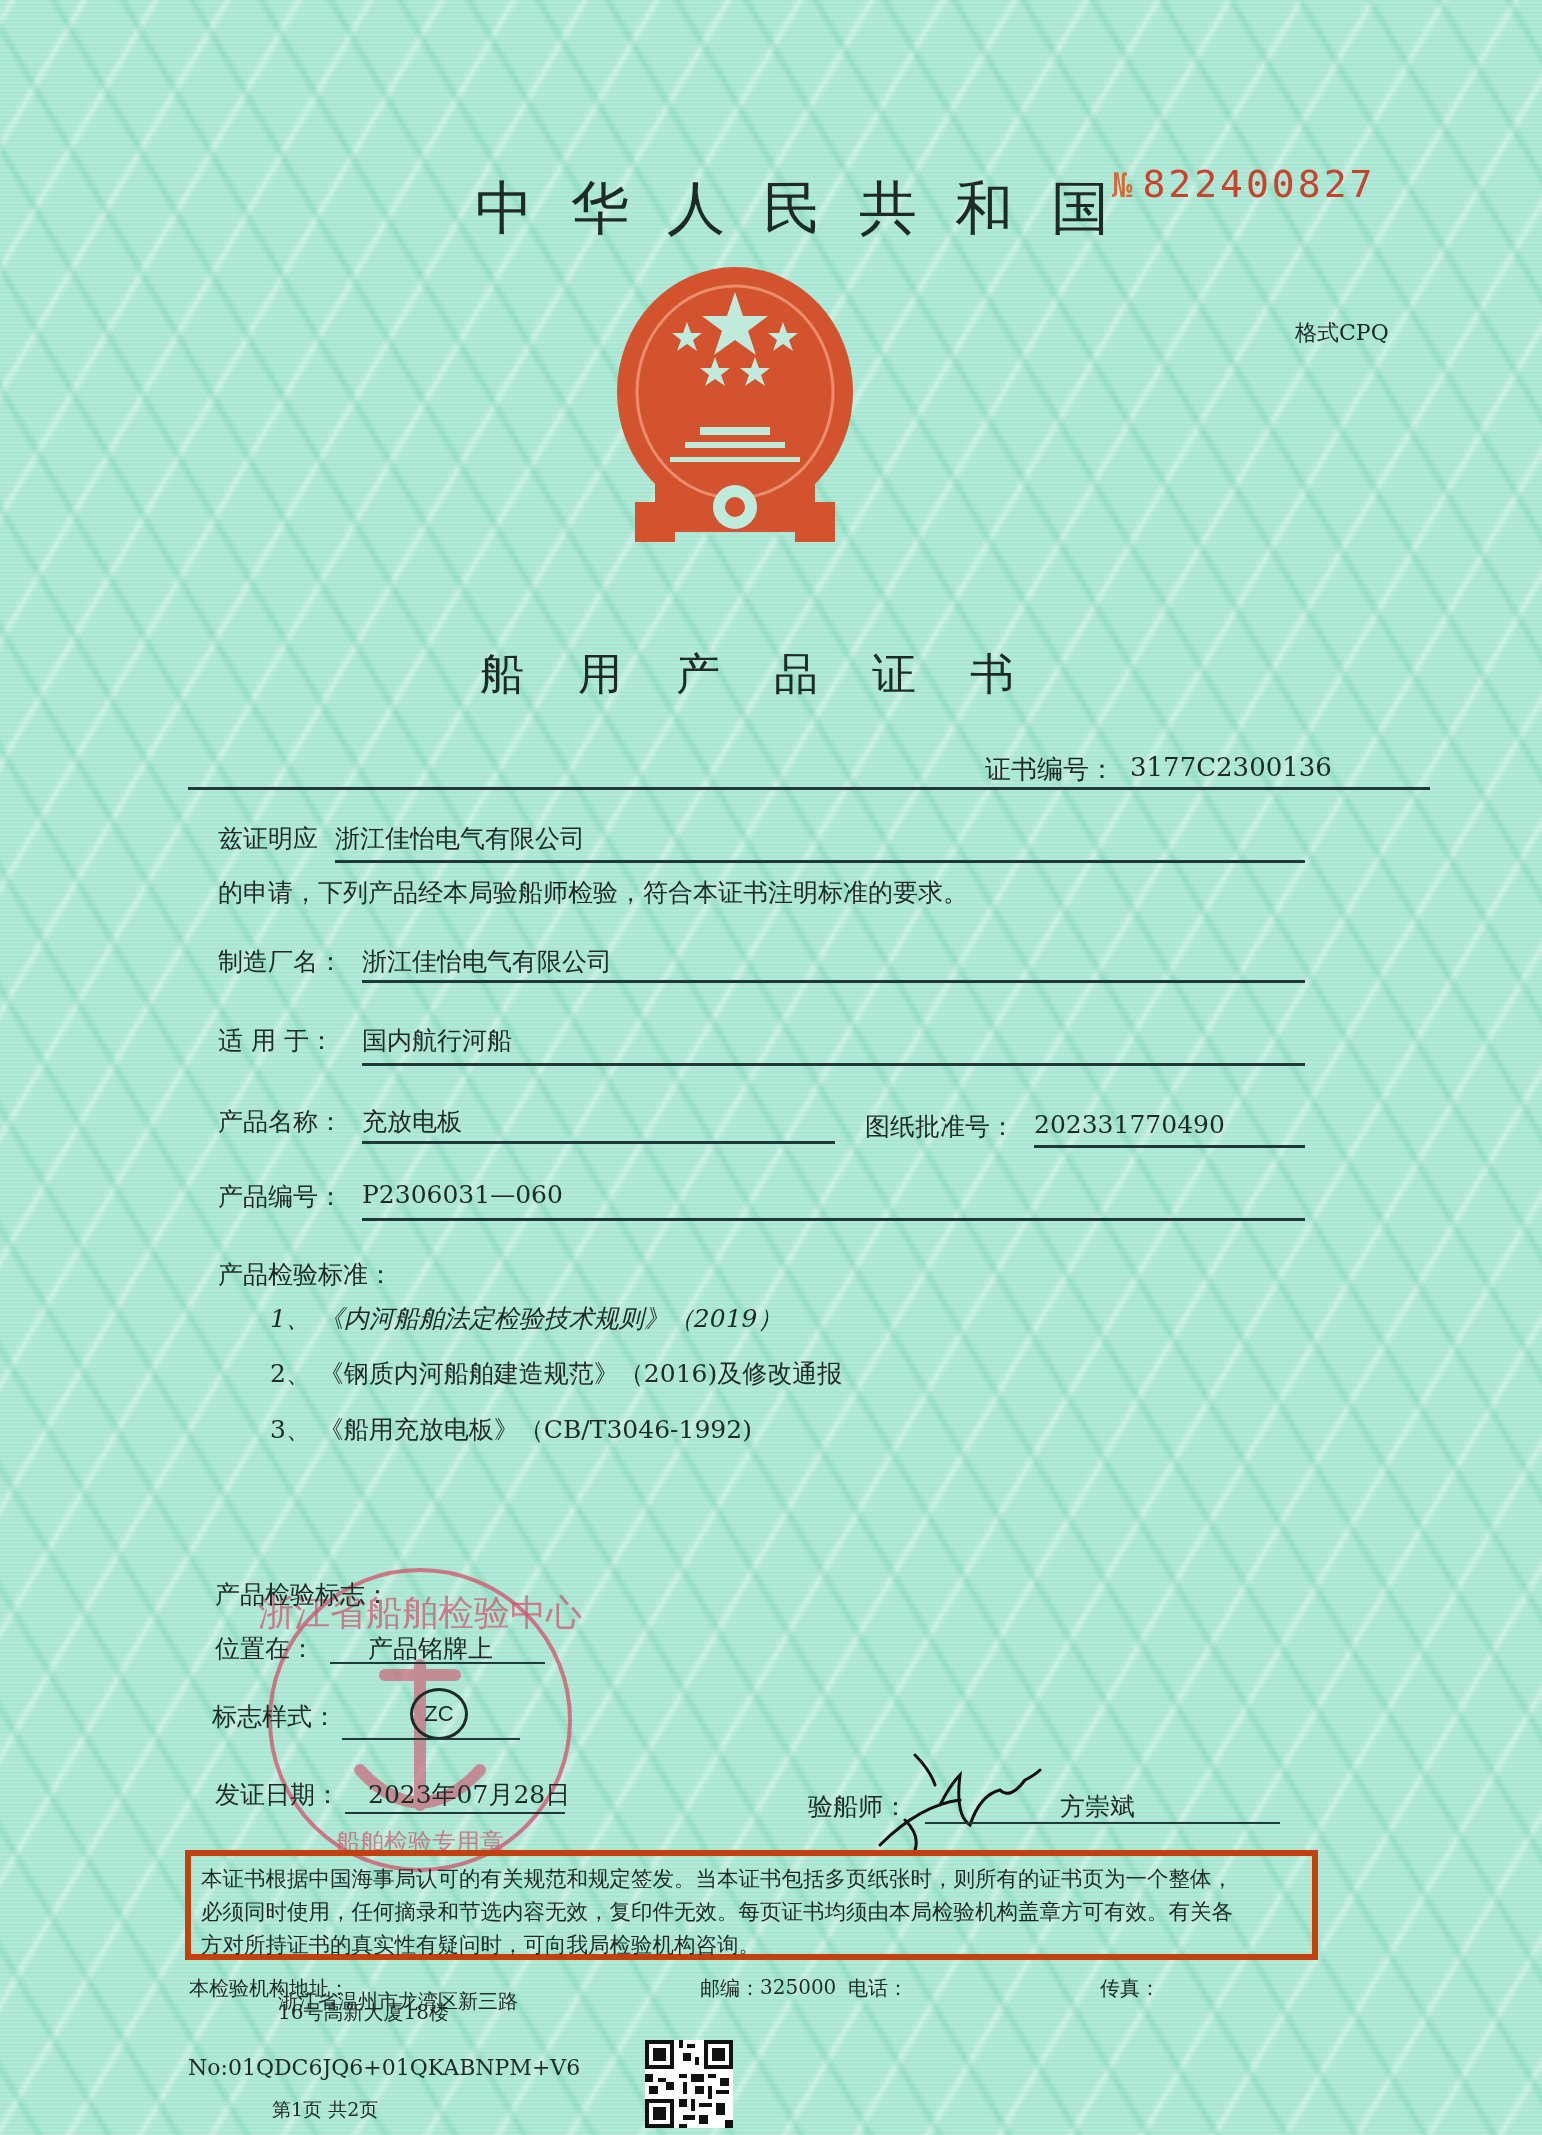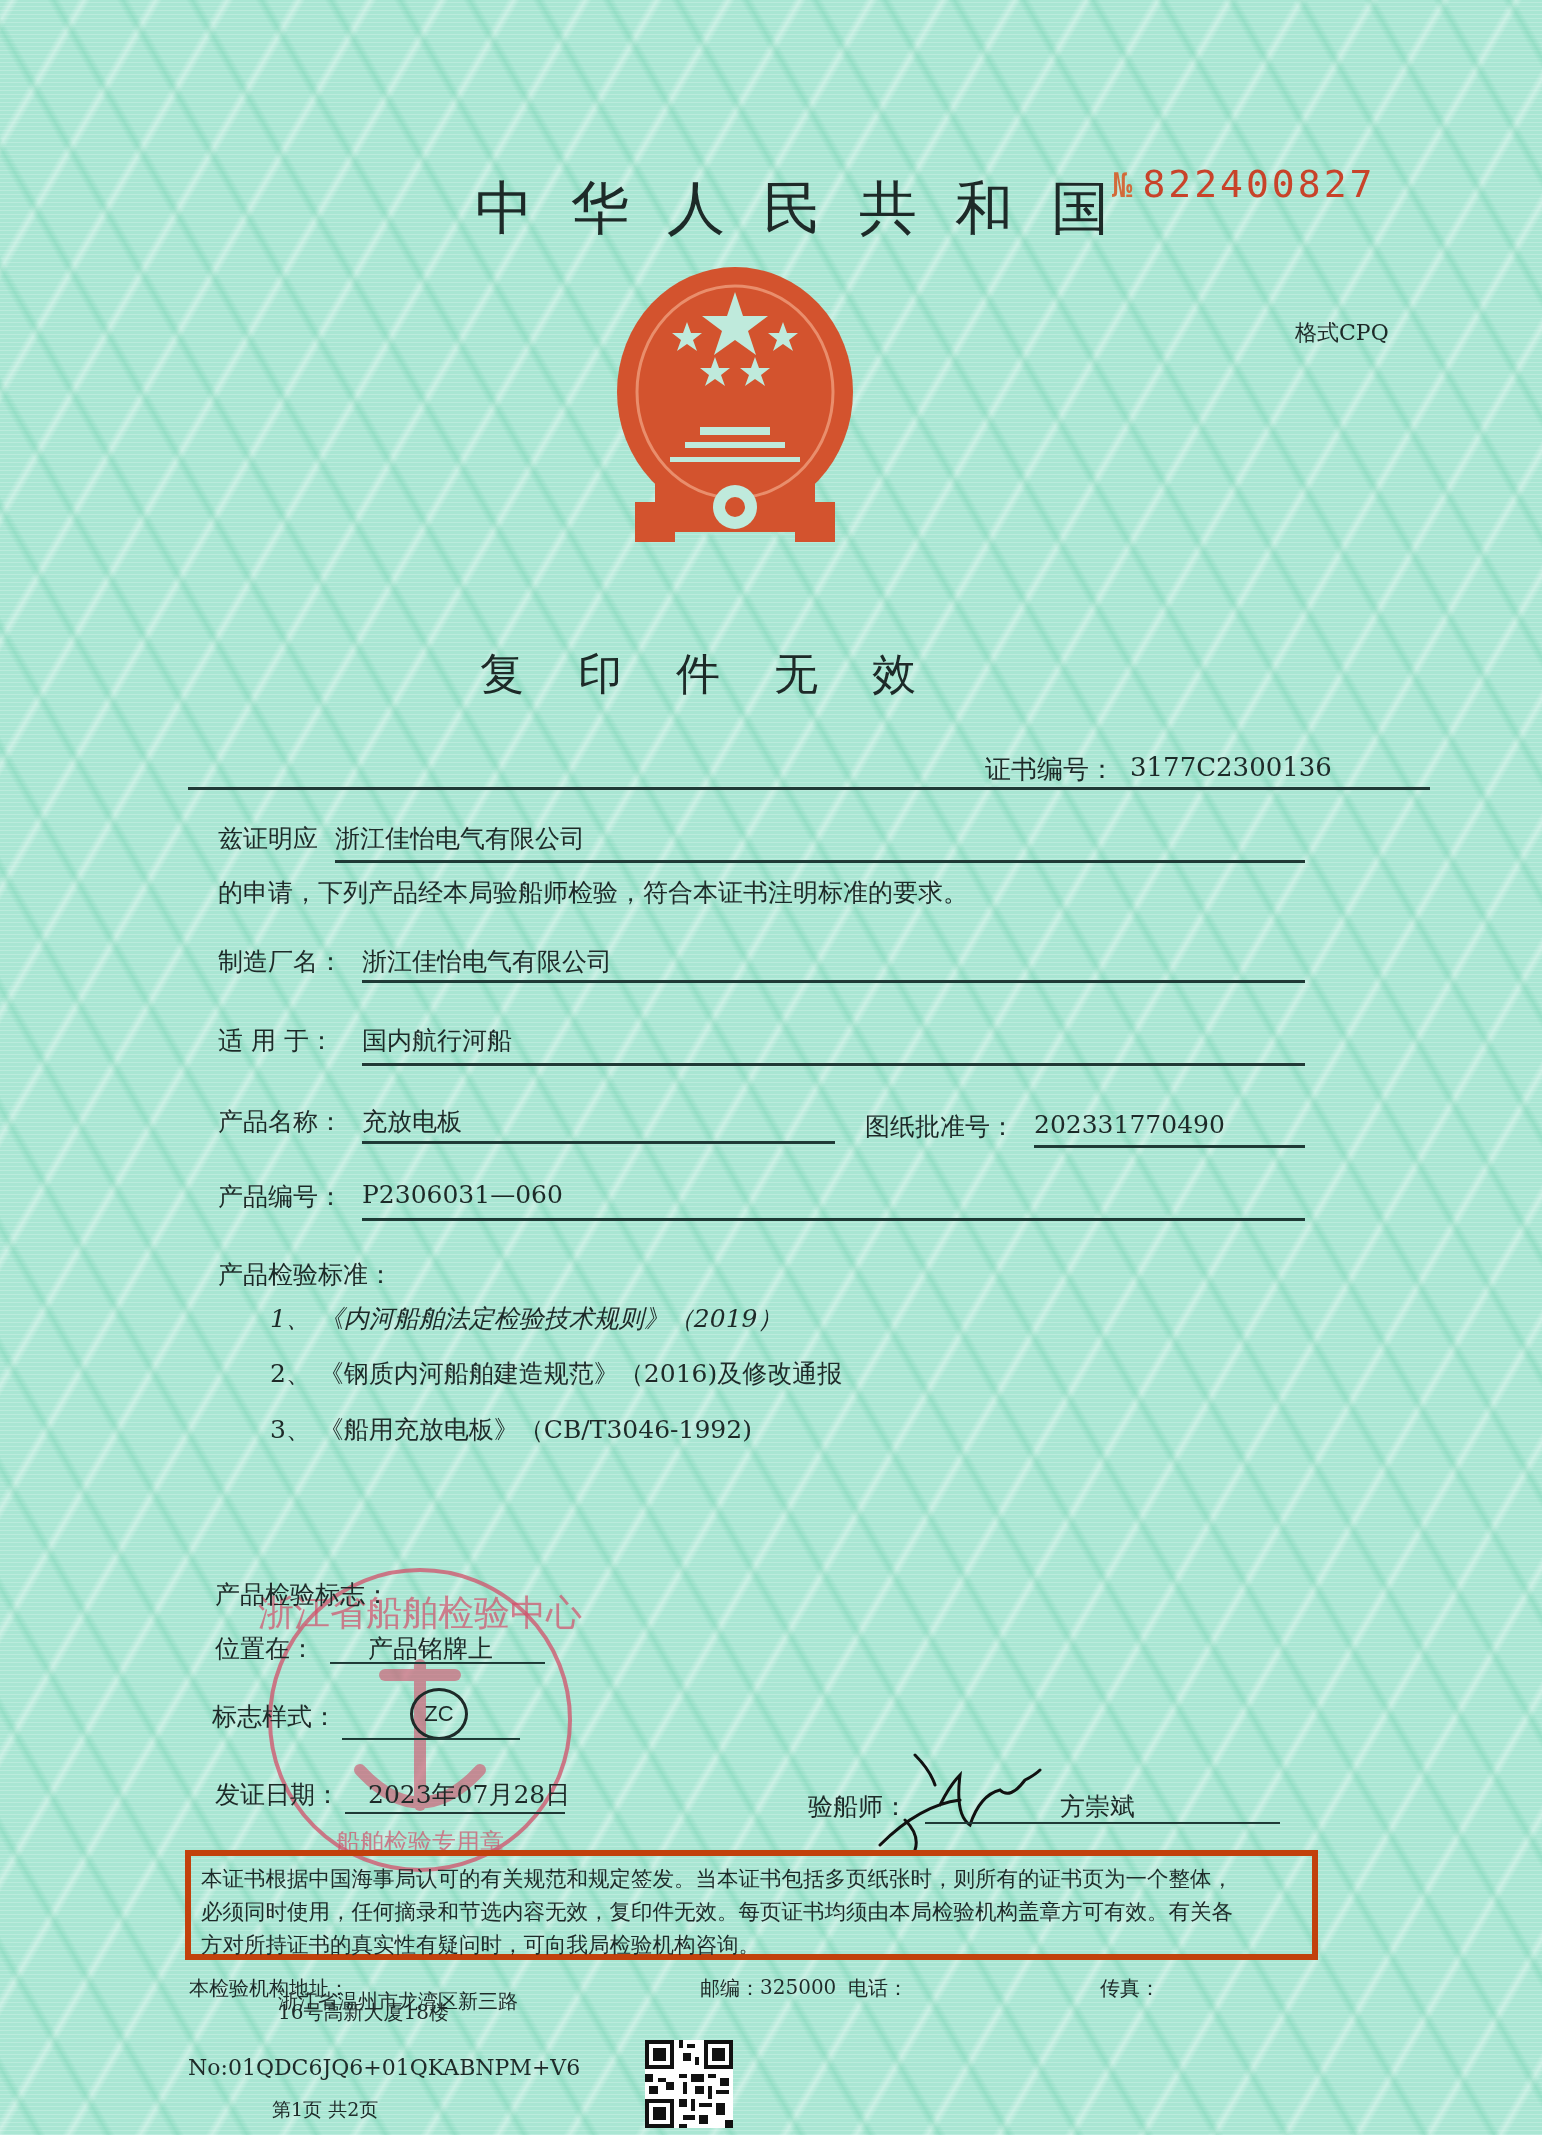--- a/index.html
+++ b/index.html
@@ -51,21 +51,21 @@
     <polygon points="100,95 104,106 115,106 106,113 110,124 100,117 90,124 94,113 85,106 96,106"></polygon>
     <polygon points="140,95 144,106 155,106 146,113 150,124 140,117 130,124 134,113 125,106 136,106"></polygon>
     <rect x="85" y="165" width="70" height="8"></rect>
     <rect x="70" y="180" width="100" height="6"></rect>
     <rect x="55" y="195" width="130" height="5"></rect>
     <circle cx="120" cy="245" r="22"></circle>
   </g>
   <circle cx="120" cy="245" r="10" fill="#d3532e"></circle>
 </svg>
 
-<div class="abs subtitle">复印件无效</div>
+<div class="abs subtitle">船用产品证书</div>
 
 <div class="txt" style="left:985px;top:752px;font-size:26px;">证书编号：</div>
 <div class="txt" style="left:1130px;top:752px;font-size:26px;">3177C2300136</div>
 <div class="line" style="left:188px;top:787px;width:1242px;"></div>
 
 <div class="txt" style="left:218px;top:822px;">兹证明应</div>
 <div class="txt" style="left:335px;top:822px;">浙江佳怡电气有限公司</div>
 <div class="line" style="left:335px;top:860px;width:970px;"></div>
 
 <div class="txt" style="left:218px;top:876px;">的申请，下列产品经本局验船师检验，符合本证书注明标准的要求。</div>

